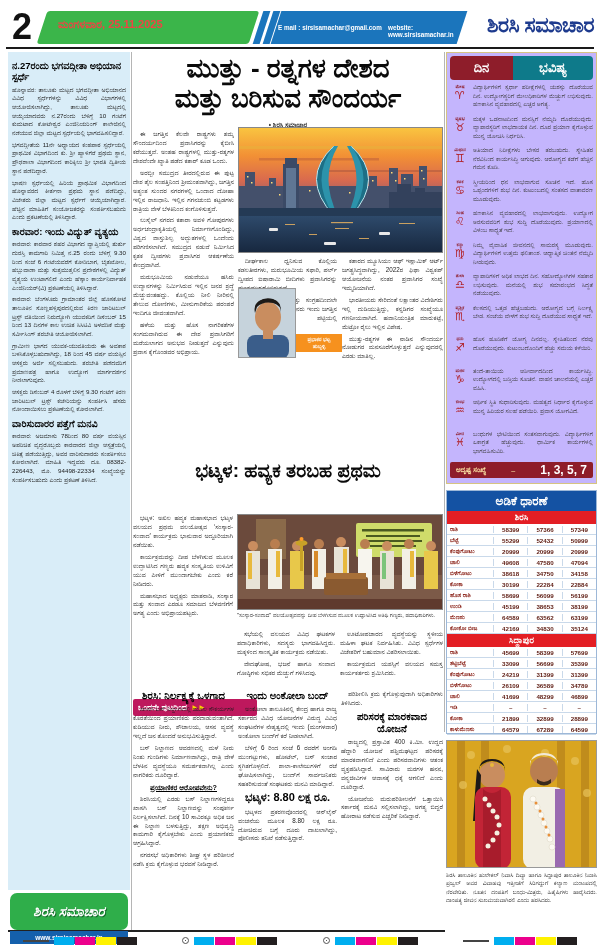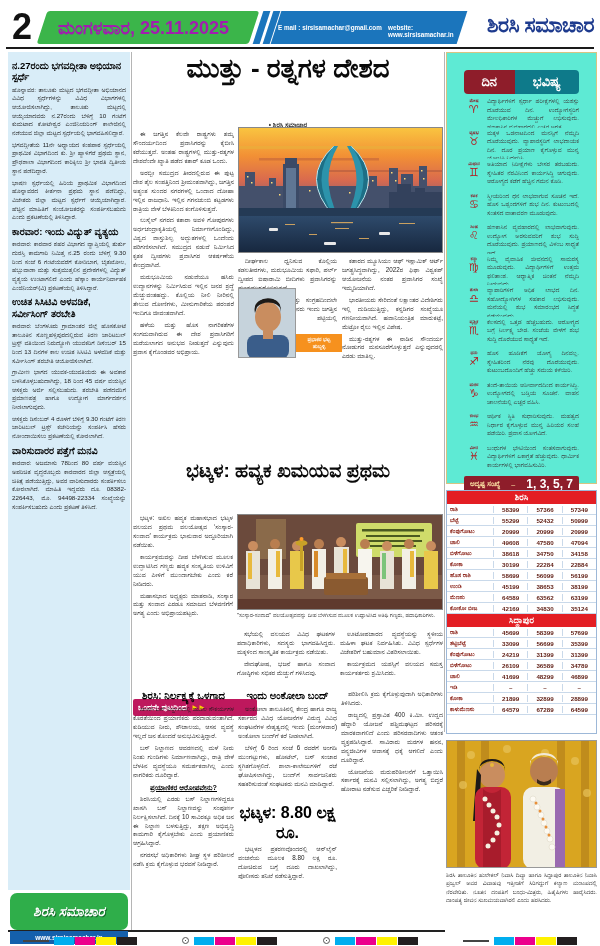--- a/index.html
+++ b/index.html
@@ -5,21 +5,21 @@
   * { margin:0; padding:0; box-sizing:border-box; }
   html,body { background:#e8e8e8; }
   .page { position:relative; width:600px; height:946px; background:#ffffff;
           font-family:"Liberation Sans","DejaVu Sans",sans-serif; overflow:hidden; margin:0 auto; }
   .abs { position:absolute; }
 
   
   .pagenum { left:12px; top:6px; font-size:36px; font-weight:800; color:#111; }
   .hgreen { left:42px; top:11px; width:212px; height:33px; background:#3bb54a;
             transform:skewX(-18deg); border-radius:3px; }
-  .hgreen-txt { left:58px; top:18px; width:190px; color:#a21caf; font-weight:700; font-size:18px; }
+  .hgreen-txt { left:58px; top:18px; width:190px; color:#ef4444; font-weight:700; font-size:11px; }
   .hslash { top:11px; width:7px; height:33px; background:#1b75bc; transform:skewX(-18deg); }
   .hblue { left:276px; top:11px; width:186px; height:33px; background:#1b75bc; transform:skewX(-18deg); }
   .hmail { left:278px; top:24px; width:110px; color:#fff; font-weight:700; font-size:6.3px; }
   .hweb  { left:388px; top:24px; width:90px;  color:#fff; font-weight:700; font-size:6.3px; }
   .masthead { right:6px; top:13px; width:130px; text-align:right; font-size:21px;
               font-weight:800; color:#1e3b8e; letter-spacing:-0.5px; }
   .hrule { left:6px; top:47px; width:588px; height:2px; background:#1a1a1a; }
 
   
   .vdiv1 { left:131px; top:52px; width:1px; height:878px; background:#b5b5b5; }
@@ -73,22 +73,22 @@
 
   
   .bc1 { left:133px; top:690px; width:101px; height:238px; }
   .bc2 { left:238px; top:690px; width:99px;  height:238px; }
   .bc3 { left:341px; top:690px; width:102px; height:238px; }
   .sechead { font-size:10px; font-weight:800; color:#000; text-align:center; line-height:1.2; margin-bottom:3px; }
   .subhead { font-size:7.2px; font-weight:800; color:#000; text-align:center;
              text-decoration:underline; margin:2px 0; }
 
   
-  .horo { left:446px; top:52px; width:151px; height:432px; background:#5eead4;
-          border:1px solid #d6c482; padding:17px; }
+  .horo { left:446px; top:52px; width:151px; height:432px; background:#c4b5fd;
+          border:1px solid #d6c482; padding:3px; }
   .horo-head { display:flex; height:24px; margin-bottom:3px; }
   .horo-head .hh1 { flex:0 0 44%; background:#8e1d2a; color:#fff; font-weight:800; font-size:13px;
                     display:flex; align-items:center; justify-content:center; border-radius:4px 0 0 4px; }
   .horo-head .hh2 { flex:1; background:#0e7a8a; color:#fff; font-weight:800; font-size:13px;
                     display:flex; align-items:center; justify-content:center; border-radius:0 4px 4px 0; }
   .z { display:flex; height:30.5px; overflow:hidden; margin-bottom:1px; }
   .zi { flex:0 0 20px; display:flex; flex-direction:column; align-items:center; padding-top:1px; }
   .zn { font-size:4.6px; font-weight:700; color:#8e1d2a; }
   .zg { font-size:11px; color:#b11f24; line-height:1.1; }
   .zt { flex:1; font-size:6.1px; color:#3a3a3a; text-align:justify; line-height:1.4; padding-left:3px; }
@@ -144,35 +144,35 @@
   <div class="abs vdiv2"></div>
   <div class="abs brule"></div>
 
   <div class="abs leftcol">
     <div class="bhead">ನ.27ರಂದು ಭಗವದ್ಗೀತಾ ಅಭಿಯಾನ ಸ್ಪರ್ಧೆ</div>
     <div class="btext">ಹೊನ್ನಾವರ: ತಾಲೂಕು ಮಟ್ಟದ ಭಗವದ್ಗೀತಾ ಅಭಿಯಾನದ ವಿವಿಧ ಸ್ಪರ್ಧೆಗಳನ್ನು ವಿವಿಧ ವಿಭಾಗಗಳಲ್ಲಿ ಆಯೋಜಿಸಲಾಗಿದ್ದು, ತಾಲೂಕು ಮಟ್ಟದಲ್ಲಿ ಆಯ್ಕೆಯಾದವರು ನ.27ರಂದು ಬೆಳಿಗ್ಗೆ 10 ಗಂಟೆಗೆ ಕುಮಟಾದ ಕೋಟೇಶ್ವರ ಎಂಜಿನಿಯರಿಂಗ್ ಕಾಲೇಜಿನಲ್ಲಿ ನಡೆಯುವ ಜಿಲ್ಲಾ ಮಟ್ಟದ ಸ್ಪರ್ಧೆಯಲ್ಲಿ ಭಾಗವಹಿಸಲಿದ್ದಾರೆ.</div>
     <div class="btext">ಭಗವದ್ಗೀತೆಯ 11ನೇ ಅಧ್ಯಾಯದ ಕಂಠಪಾಠ ಸ್ಪರ್ಧೆಯಲ್ಲಿ ಪ್ರಾಥಮಿಕ ವಿಭಾಗದಿಂದ ಕು. ಶ್ರೀ ಹ್ಯಾಳಿಗೆರೆ ಪ್ರಥಮ ಸ್ಥಾನ, ಪ್ರೌಢಶಾಲಾ ವಿಭಾಗದಿಂದ ಕಾರಿಕ್ಕಿಲು ಶ್ರೀ ಭಾರತಿ ದ್ವಿತೀಯ ಸ್ಥಾನ ಪಡೆದಿದ್ದಾರೆ.</div>
     <div class="btext">ಭಾಷಣ ಸ್ಪರ್ಧೆಯಲ್ಲಿ ಹಿರಿಯ ಪ್ರಾಥಮಿಕ ವಿಭಾಗದಿಂದ ಹೊನ್ನಾವರದ ಕೀರ್ತನಾ ಪ್ರಥಮ ಸ್ಥಾನ ಪಡೆದಿದ್ದು, ವಿಜೇತರು ಜಿಲ್ಲಾ ಮಟ್ಟದ ಸ್ಪರ್ಧೆಗೆ ಆಯ್ಕೆಯಾಗಿದ್ದಾರೆ. ಹೆಚ್ಚಿನ ಮಾಹಿತಿಗೆ ಸಂಯೋಜಕರನ್ನು ಸಂಪರ್ಕಿಸಬಹುದು ಎಂದು ಪ್ರಕಟಣೆಯಲ್ಲಿ ತಿಳಿಸಿದ್ದಾರೆ.</div>
     <div class="bhead">ಕಾರವಾರ: ಇಂದು ವಿದ್ಯುತ್ ವ್ಯತ್ಯಯ</div>
     <div class="btext">ಕಾರವಾರ: ಕಾರವಾರ ಶಹರ ವಿಭಾಗದ ವ್ಯಾಪ್ತಿಯಲ್ಲಿ ತುರ್ತು ದುರಸ್ತಿ ಕಾಮಗಾರಿ ನಿಮಿತ್ತ ನ.25 ರಂದು ಬೆಳಿಗ್ಗೆ 9.30 ರಿಂದ ಸಂಜೆ 6 ಗಂಟೆಯವರೆಗೆ ಕೋಡಿಬಾಗ, ಬೈತಖೋಲ, ಹಬ್ಬುವಾಡಾ ಮತ್ತು ಸುತ್ತಮುತ್ತಲಿನ ಪ್ರದೇಶಗಳಲ್ಲಿ ವಿದ್ಯುತ್ ವ್ಯತ್ಯಯ ಉಂಟಾಗಲಿದೆ ಎಂದು ಹೆಸ್ಕಾಂ ಕಾರ್ಯನಿರ್ವಾಹಕ ಎಂಜಿನಿಯರ್(ವಿ) ಪ್ರಕಟಣೆಯಲ್ಲಿ ತಿಳಿಸಿದ್ದಾರೆ.</div>
-    <div class="bhead">ಉಚಿತ ಸಿಸಿಟಿವಿ ಅಳವಡಿಕೆ, ಸರ್ವೀಸಿಂಗ್ ತರಬೇತಿ</div>
     <div class="btext">ಕಾರವಾರ: ಬೆಂಗಳೂರು ಗ್ರಾಮಾಂತರ ಜಿಲ್ಲೆ ಹೊಸಕೋಟೆ ತಾಲೂಕಿನ ಸೊಣ್ಣಹಳ್ಳಿಪುರದಲ್ಲಿರುವ ಕಿರಣ ಚಾರಿಟಬಲ್ ಟ್ರಸ್ಟ್ ವತಿಯಿಂದ ನಿರುದ್ಯೋಗಿ ಯುವಕರಿಗೆ ಡಿಸೆಂಬರ್ 15 ರಿಂದ 13 ದಿನಗಳ ಕಾಲ ಉಚಿತ ಸಿಸಿಟಿವಿ ಅಳವಡಿಕೆ ಮತ್ತು ಸರ್ವೀಸಿಂಗ್ ತರಬೇತಿ ಆಯೋಜಿಸಲಾಗಿದೆ.</div>
     <div class="btext">ಗ್ರಾಮೀಣ ಭಾಗದ ಯುವಕ-ಯುವತಿಯರು ಈ ಅವಕಾಶ ಬಳಸಿಕೊಳ್ಳಬಹುದಾಗಿದ್ದು, 18 ರಿಂದ 45 ವರ್ಷ ವಯಸ್ಸಿನ ಆಸಕ್ತರು ಅರ್ಜಿ ಸಲ್ಲಿಸಬಹುದು. ತರಬೇತಿ ಪಡೆದವರಿಗೆ ಪ್ರಮಾಣಪತ್ರ ಹಾಗೂ ಉದ್ಯೋಗ ಮಾರ್ಗದರ್ಶನ ನೀಡಲಾಗುವುದು.</div>
     <div class="btext">ಆಸಕ್ತರು ಡಿಸೆಂಬರ್ 4 ರೊಳಗೆ ಬೆಳಿಗ್ಗೆ 9.30 ಗಂಟೆಗೆ ಕಿರಣ ಚಾರಿಟಬಲ್ ಟ್ರಸ್ಟ್ ಕಚೇರಿಯನ್ನು ಸಂಪರ್ಕಿಸಿ ಹೆಸರು ನೋಂದಾಯಿಸಲು ಪ್ರಕಟಣೆಯಲ್ಲಿ ಕೋರಲಾಗಿದೆ.</div>
     <div class="bhead">ವಾರಿಸುದಾರರ ಪತ್ತೆಗೆ ಮನವಿ</div>
     <div class="btext">ಕಾರವಾರ: ಅಜಮಾಸು 78ರಿಂದ 80 ವರ್ಷ ವಯಸ್ಸಿನ ಅಪರಿಚಿತ ವೃದ್ಧರೊಬ್ಬರು ಕಾರವಾರದ ಜಿಲ್ಲಾ ಆಸ್ಪತ್ರೆಯಲ್ಲಿ ಚಿಕಿತ್ಸೆ ಪಡೆಯುತ್ತಿದ್ದು, ಅವರ ವಾರಿಸುದಾರರು ಸಂಪರ್ಕಿಸಲು ಕೋರಲಾಗಿದೆ. ಮಾಹಿತಿ ಇದ್ದವರು ದೂ. 08382-226443, ಮೊ. 94498-22334 ಸಂಖ್ಯೆಯನ್ನು ಸಂಪರ್ಕಿಸಬಹುದು ಎಂದು ಪ್ರಕಟಣೆ ತಿಳಿಸಿದೆ.</div>
   </div>
 
   <div class="abs logo-green">
     <span>ಶಿರಸಿ ಸಮಾಚಾರ</span>
   </div>
   <div class="abs logo-blue">www.sirsisamachar.in</div>
 
   <div class="abs mainhead">
     <div>ಮುತ್ತು - ರತ್ನಗಳ ದೇಶದ</div>
+    <div>ಮತ್ತು ಬರಿಸುವ ಸೌಂದರ್ಯ</div>
   </div>
   <div class="abs byline">• ಶಿರಸಿ ಸಮಾಚಾರ</div>
 
   <div class="abs coltext mcol1">
     <p>ಈ ಜಗತ್ತಿನ ಕೆಲವೇ ರಾಷ್ಟ್ರಗಳು ತಮ್ಮ ಸೌಂದರ್ಯದಿಂದ ಪ್ರವಾಸಿಗರನ್ನು ಕೈಬೀಸಿ ಕರೆಯುತ್ತವೆ. ಅಂತಹ ರಾಷ್ಟ್ರಗಳಲ್ಲಿ ಮುತ್ತು-ರತ್ನಗಳ ದೇಶವೆಂದೇ ಖ್ಯಾತಿ ಪಡೆದ ಕತಾರ್ ಕೂಡ ಒಂದು.</p>
     <p>ಅರಬ್ಬೀ ಸಮುದ್ರದ ತೀರದಲ್ಲಿರುವ ಈ ಪುಟ್ಟ ದೇಶ ತೈಲ ಸಂಪತ್ತಿನಿಂದ ಶ್ರೀಮಂತವಾಗಿದ್ದು, ಜಗತ್ತಿನ ಅತ್ಯಂತ ಸುಂದರ ನಗರಗಳಲ್ಲಿ ಒಂದಾದ ದೋಹಾ ಇಲ್ಲಿನ ರಾಜಧಾನಿ. ಇಲ್ಲಿನ ಗಗನಚುಂಬಿ ಕಟ್ಟಡಗಳು ರಾತ್ರಿಯ ವೇಳೆ ಬೆಳಕಿನಿಂದ ಕಂಗೊಳಿಸುತ್ತವೆ.</p>
     <p>ಲುಸೈಲ್ ನಗರದ ಕತಾರಾ ಅವಳಿ ಗೋಪುರಗಳು ಅರ್ಧಚಂದ್ರಾಕೃತಿಯಲ್ಲಿ ನಿರ್ಮಾಣಗೊಂಡಿದ್ದು, ವಿಶ್ವದ ವಾಸ್ತುಶಿಲ್ಪ ಅದ್ಭುತಗಳಲ್ಲಿ ಒಂದೆಂದು ಪರಿಗಣಿಸಲಾಗಿದೆ. ಸಮುದ್ರದ ನಡುವೆ ನಿರ್ಮಿಸಿದ ಕೃತಕ ದ್ವೀಪಗಳು ಪ್ರವಾಸಿಗರ ಆಕರ್ಷಣೆಯ ಕೇಂದ್ರವಾಗಿವೆ.</p>
     <p>ಮರುಭೂಮಿಯ ನಡುವೆಯೂ ಹಸಿರು ಉದ್ಯಾನಗಳನ್ನು ನಿರ್ಮಿಸಿರುವ ಇಲ್ಲಿನ ಜನರ ಶ್ರದ್ಧೆ ಮೆಚ್ಚುವಂತಹದ್ದು. ಕೊಲ್ಲಿಯ ನೀಲಿ ನೀರಿನಲ್ಲಿ ತೇಲುವ ದೋಣಿಗಳು, ಮೀನುಗಾರಿಕೆಯ ಪರಂಪರೆ ಇಂದಿಗೂ ಜೀವಂತವಾಗಿದೆ.</p>
     <p>ಹಳೆಯ ಮತ್ತು ಹೊಸ ನಾಗರಿಕತೆಗಳ ಸಂಗಮವಾಗಿರುವ ಈ ದೇಶ ಪ್ರವಾಸಿಗರಿಗೆ ಮರೆಯಲಾಗದ ಅನುಭವ ನೀಡುತ್ತದೆ ಎನ್ನುವುದು ಪ್ರವಾಸ ಕೈಗೊಂಡವರ ಅಭಿಪ್ರಾಯ.</p>
   </div>
@@ -273,21 +273,21 @@
       <rect x="8" y="46" width="42" height="24" rx="8" fill="#3a5d8a"></rect>
       <rect x="24" y="42" width="10" height="8" fill="#c98d5f"></rect>
     </svg>
   </div>
   <div class="abs nametag">
     <div>ಪ್ರಭಾಕರ ಭಟ್ಟ</div>
     <div>ಹುಬ್ಬಳ್ಳಿ</div>
   </div>
 
   <div class="abs bhead2">
-    <div>ಭಟ್ಕಳ: ಹವ್ಯಕ ಖಮಯವ ಪ್ರಥಮ</div>
+    <div>ಭಟ್ಕಳ: ಹವ್ಯಕ ತರಬಹ ಪ್ರಥಮ</div>
   </div>
   <div class="abs coltext bkcol1">
     <p>ಭಟ್ಕಳ: ಅಖಿಲ ಹವ್ಯಕ ಮಹಾಸಭಾದ ಭಟ್ಕಳ ವಲಯದ ಪ್ರಥಮ ವಲಯೋತ್ಸವ ‘ಸಂಸ್ಕಾರ-ಸಂವಾದ’ ಕಾರ್ಯಕ್ರಮ ಭಾನುವಾರ ಅದ್ದೂರಿಯಾಗಿ ನಡೆಯಿತು.</p>
     <p>ಕಾರ್ಯಕ್ರಮವನ್ನು ದೀಪ ಬೆಳಗಿಸುವ ಮೂಲಕ ಉದ್ಘಾಟಿಸಿದ ಗಣ್ಯರು ಹವ್ಯಕ ಸಂಸ್ಕೃತಿಯ ಉಳಿವಿಗೆ ಯುವ ಪೀಳಿಗೆ ಮುಂದಾಗಬೇಕು ಎಂದು ಕರೆ ನೀಡಿದರು.</p>
     <p>ಮಹಾಸಭಾದ ಅಧ್ಯಕ್ಷರು ಮಾತನಾಡಿ, ಸಂಸ್ಕಾರ ಮತ್ತು ಸಂವಾದ ಎರಡೂ ಸಮಾಜದ ಬೆಳವಣಿಗೆಗೆ ಅಗತ್ಯ ಎಂದು ಅಭಿಪ್ರಾಯಪಟ್ಟರು.</p>
   </div>
 
   <div class="abs groupphoto">
     <svg width="206" height="96" viewBox="0 0 206 96" xmlns="http://www.w3.org/2000/svg">
       <rect width="206" height="96" fill="#7c5a48"></rect>
@@ -375,25 +375,26 @@
     <p>ಖಾಸಗಿ ಬಸ್ ನಿಲ್ದಾಣದಲ್ಲಿ ಮೂಲ ಸೌಕರ್ಯಗಳ ಕೊರತೆಯಿಂದ ಪ್ರಯಾಣಿಕರು ಪರದಾಡುವಂತಾಗಿದೆ. ಕುಡಿಯುವ ನೀರು, ಶೌಚಾಲಯ, ಆಸನ ವ್ಯವಸ್ಥೆ ಇಲ್ಲದೆ ಜನ ತೊಂದರೆ ಅನುಭವಿಸುತ್ತಿದ್ದಾರೆ.</p>
     <p>ಬಸ್ ನಿಲ್ದಾಣದ ಆವರಣದಲ್ಲಿ ಮಳೆ ನೀರು ನಿಂತು ಗುಂಡಿಗಳು ನಿರ್ಮಾಣವಾಗಿದ್ದು, ರಾತ್ರಿ ವೇಳೆ ಬೆಳಕಿನ ವ್ಯವಸ್ಥೆಯೂ ಸಮರ್ಪಕವಾಗಿಲ್ಲ ಎಂದು ನಾಗರಿಕರು ದೂರಿದ್ದಾರೆ.</p>
     <div class="subhead">ಪ್ರಯಾಣಿಕರ ಆರೋಪವೇನು?</div>
     <p>ಶಿರಸಿಯಲ್ಲಿ ಎರಡು ಬಸ್ ನಿಲ್ದಾಣಗಳಿದ್ದರೂ ಖಾಸಗಿ ಬಸ್ ನಿಲ್ದಾಣವನ್ನು ಸಂಪೂರ್ಣ ನಿರ್ಲಕ್ಷಿಸಲಾಗಿದೆ. ದಿನಕ್ಕೆ 10 ಸಾವಿರಕ್ಕೂ ಅಧಿಕ ಜನ ಈ ನಿಲ್ದಾಣ ಬಳಸುತ್ತಿದ್ದು, ತಕ್ಷಣ ಅಭಿವೃದ್ಧಿ ಕಾಮಗಾರಿ ಕೈಗೊಳ್ಳಬೇಕು ಎಂದು ಪ್ರಯಾಣಿಕರು ಆಗ್ರಹಿಸಿದ್ದಾರೆ.</p>
     <p>ನಗರಸಭೆ ಅಧಿಕಾರಿಗಳು ಶೀಘ್ರ ಸ್ಥಳ ಪರಿಶೀಲನೆ ನಡೆಸಿ ಕ್ರಮ ಕೈಗೊಳ್ಳುವ ಭರವಸೆ ನೀಡಿದ್ದಾರೆ.</p>
   </div>
   <div class="abs coltext bc2">
     <div class="sechead">ಇಂದು ಅಂಕೋಲಾ ಬಂದ್</div>
     <p>ಅಂಕೋಲಾ ತಾಲೂಕಿನಲ್ಲಿ ಕೇಂದ್ರ ಹಾಗೂ ರಾಜ್ಯ ಸರ್ಕಾರದ ವಿವಿಧ ಯೋಜನೆಗಳ ವಿರುದ್ಧ ವಿವಿಧ ಸಂಘಟನೆಗಳ ನೇತೃತ್ವದಲ್ಲಿ ಇಂದು (ಮಂಗಳವಾರ) ಅಂಕೋಲಾ ಬಂದ್‌ಗೆ ಕರೆ ನೀಡಲಾಗಿದೆ.</p>
     <p>ಬೆಳಿಗ್ಗೆ 6 ರಿಂದ ಸಂಜೆ 6 ರವರೆಗೆ ಅಂಗಡಿ ಮುಂಗಟ್ಟುಗಳು, ಹೋಟೆಲ್, ಬಸ್ ಸಂಚಾರ ಸ್ಥಗಿತಗೊಳ್ಳಲಿದೆ. ಶಾಲಾ-ಕಾಲೇಜುಗಳಿಗೆ ರಜೆ ಘೋಷಿಸಲಾಗಿದ್ದು, ಬಂದ್‌ಗೆ ಸಾರ್ವಜನಿಕರು ಸಹಕರಿಸುವಂತೆ ಸಂಘಟಕರು ಮನವಿ ಮಾಡಿದ್ದಾರೆ.</p>
-    <div class="sechead" style="font-size:16px;margin-top:15px;">ಭಟ್ಕಳ: 8.80 ಲಕ್ಷ ರೂ.</div>
+    <div class="sechead" style="font-size:11px;margin-top:3px;">ಭಟ್ಕಳ: 8.80 ಲಕ್ಷ ರೂ.</div>
     <p>ಭಟ್ಕಳದ ಪ್ರಕರಣವೊಂದರಲ್ಲಿ ಆನ್‌ಲೈನ್ ವಂಚನೆಯ ಮೂಲಕ 8.80 ಲಕ್ಷ ರೂ. ದೋಚಿರುವ ಬಗ್ಗೆ ದೂರು ದಾಖಲಾಗಿದ್ದು, ಪೊಲೀಸರು ತನಿಖೆ ನಡೆಸುತ್ತಿದ್ದಾರೆ.</p>
   </div>
   <div class="abs coltext bc3">
     <p>ಪರಿಶೀಲಿಸಿ ಕ್ರಮ ಕೈಗೊಳ್ಳುವುದಾಗಿ ಅಧಿಕಾರಿಗಳು ತಿಳಿಸಿದರು.</p>
+    <div class="sechead">ಪರಿಸರಕ್ಕೆ ಮಾರಕವಾದ ಯೋಜನೆ</div>
     <p>ರಾಜ್ಯದಲ್ಲಿ ಪ್ರಸ್ತಾವಿತ 400 ಕಿ.ಮೀ. ಉದ್ದದ ಹೆದ್ದಾರಿ ಯೋಜನೆ ಪಶ್ಚಿಮಘಟ್ಟದ ಪರಿಸರಕ್ಕೆ ಮಾರಕವಾಗಲಿದೆ ಎಂದು ಪರಿಸರವಾದಿಗಳು ಆತಂಕ ವ್ಯಕ್ತಪಡಿಸಿದ್ದಾರೆ. ಸಾವಿರಾರು ಮರಗಳ ಹನನ, ವನ್ಯಜೀವಿಗಳ ಆವಾಸಕ್ಕೆ ಧಕ್ಕೆ ಆಗಲಿದೆ ಎಂದು ದೂರಿದ್ದಾರೆ.</p>
     <p>ಯೋಜನೆಯ ಮರುಪರಿಶೀಲನೆಗೆ ಒತ್ತಾಯಿಸಿ ಸರ್ಕಾರಕ್ಕೆ ಮನವಿ ಸಲ್ಲಿಸಲಾಗಿದ್ದು, ಅಗತ್ಯ ಬಿದ್ದರೆ ಹೋರಾಟ ನಡೆಸುವ ಎಚ್ಚರಿಕೆ ನೀಡಿದ್ದಾರೆ.</p>
   </div>
 
   <div class="abs horo">
     <div class="horo-head">
       <div class="hh1">ದಿನ</div>
       <div class="hh2">ಭವಿಷ್ಯ</div>
     </div>
     <div class="z">
@@ -481,20 +482,21 @@
         <div class="zt">ಬಂಧುಗಳ ಭೇಟಿಯಿಂದ ಸಂತಸವಾಗುವುದು. ವಿದ್ಯಾರ್ಥಿಗಳಿಗೆ ಏಕಾಗ್ರತೆ ಹೆಚ್ಚುವುದು. ಧಾರ್ಮಿಕ ಕಾರ್ಯಗಳಲ್ಲಿ ಭಾಗವಹಿಸುವಿರಿ.</div>
       </div>
     <div class="lucky">
       <span class="ll">ಅದೃಷ್ಟ ಸಂಖ್ಯೆ</span>
       <span class="ld">–</span>
       <span class="ln">1, 3, 5, 7</span>
     </div>
   </div>
 
   <div class="abs rates">
+    <div class="r-title">ಅಡಿಕೆ ಧಾರಣೆ</div>
     <div class="r-market">ಶಿರಸಿ</div>
     <div class="r-row">
         <div class="r-label">ರಾಶಿ</div>
         <div class="r-val">58399</div>
         <div class="r-val">57366</div>
         <div class="r-val">57349</div>
       </div>
     <div class="r-row">
         <div class="r-label">ಬೆಟ್ಟೆ</div>
         <div class="r-val">55299</div>

